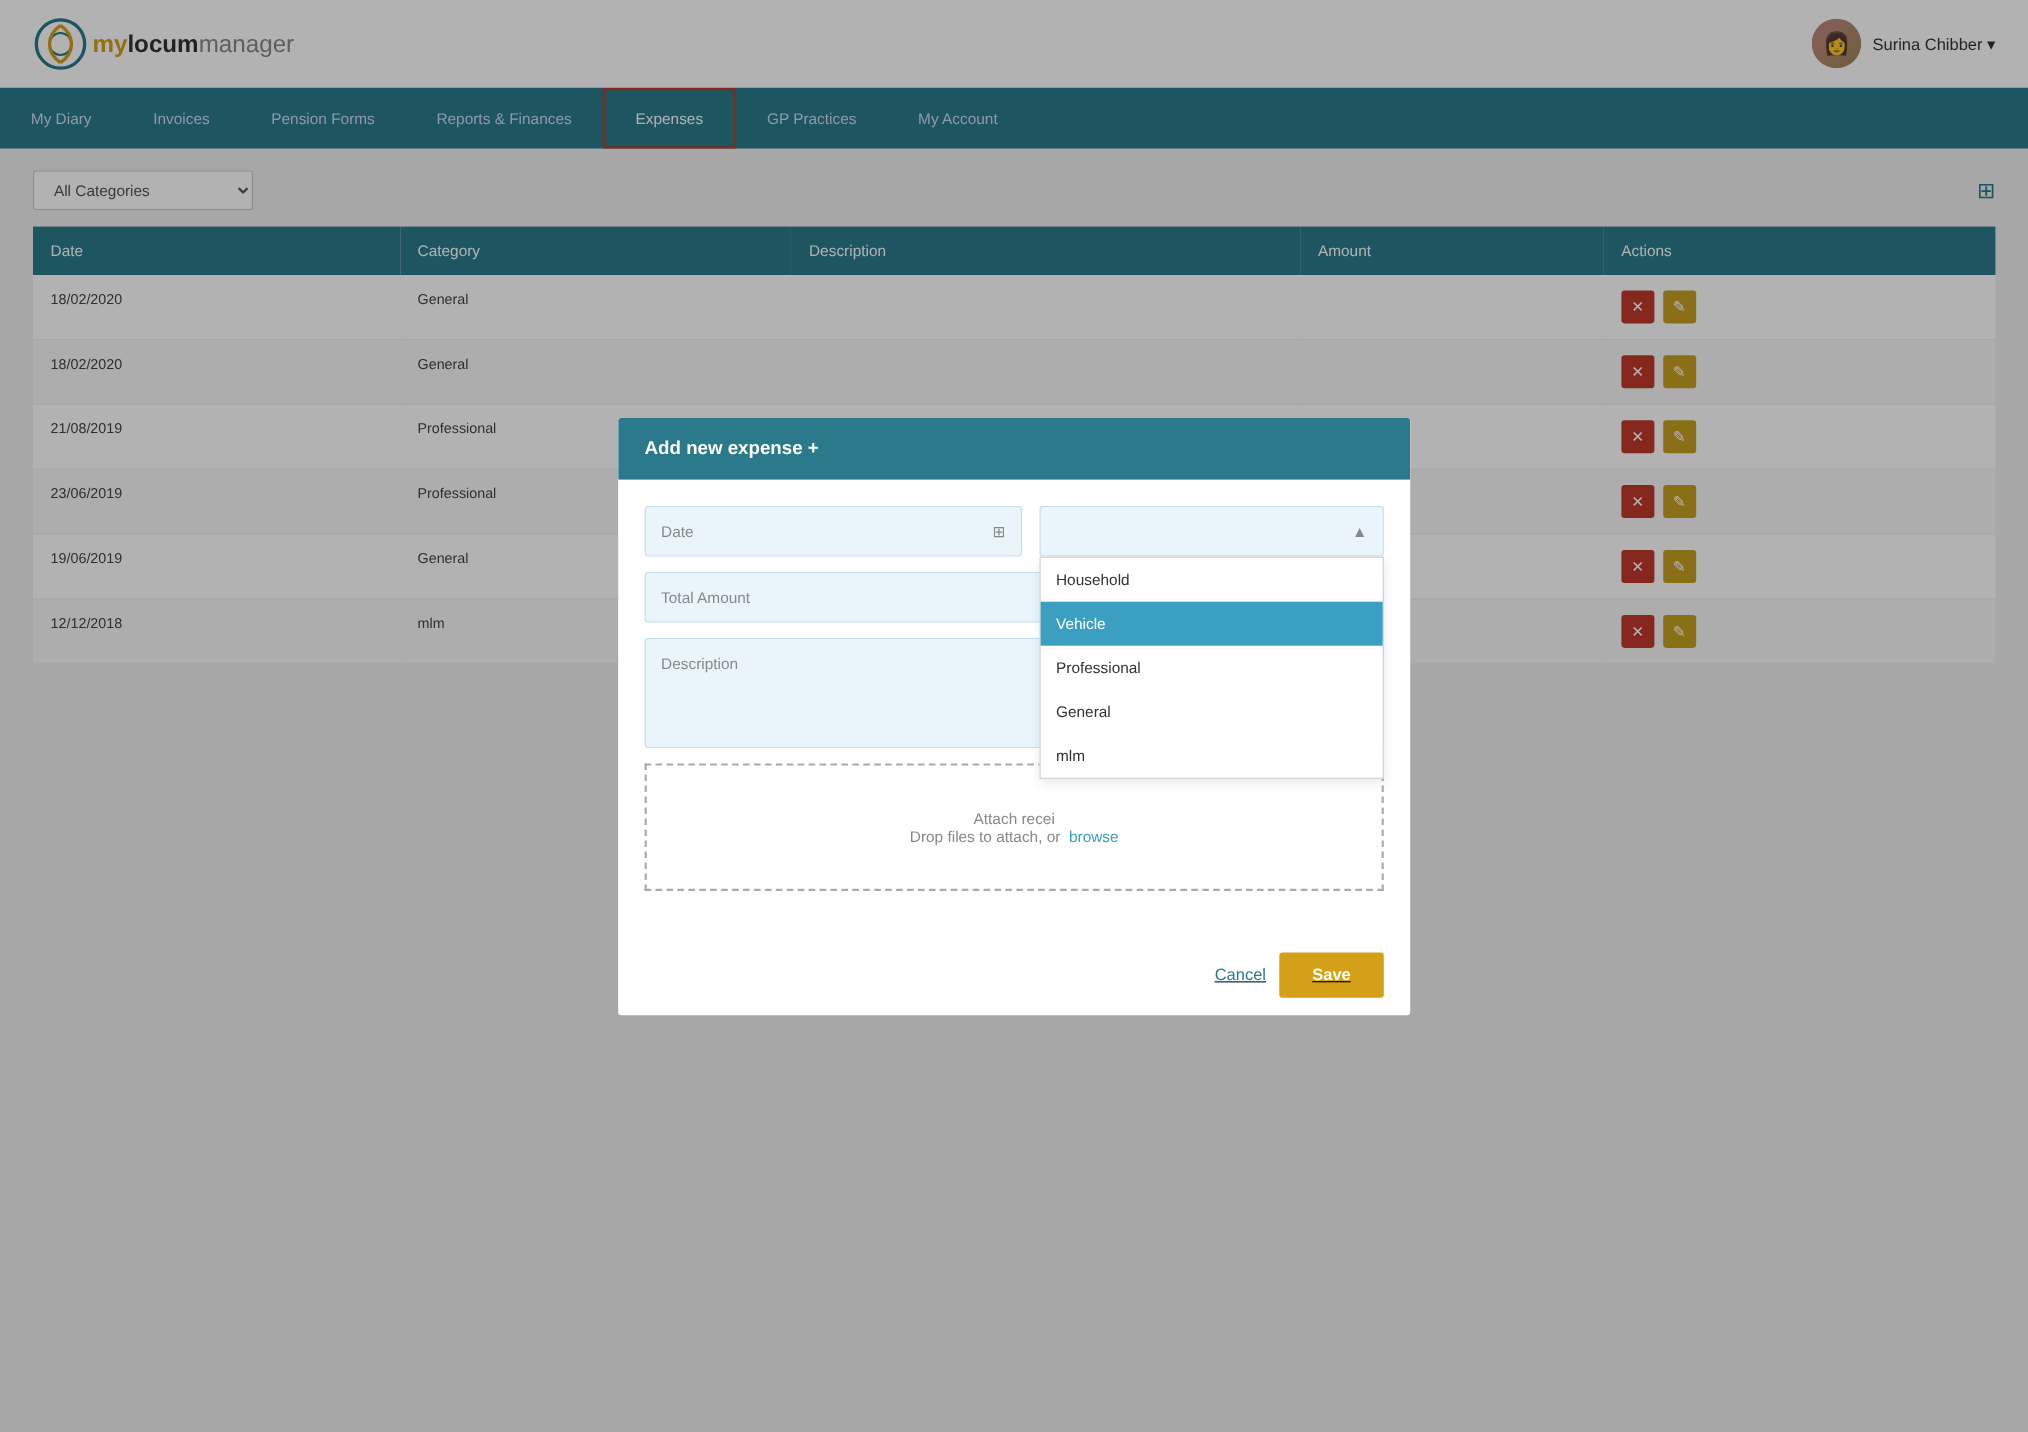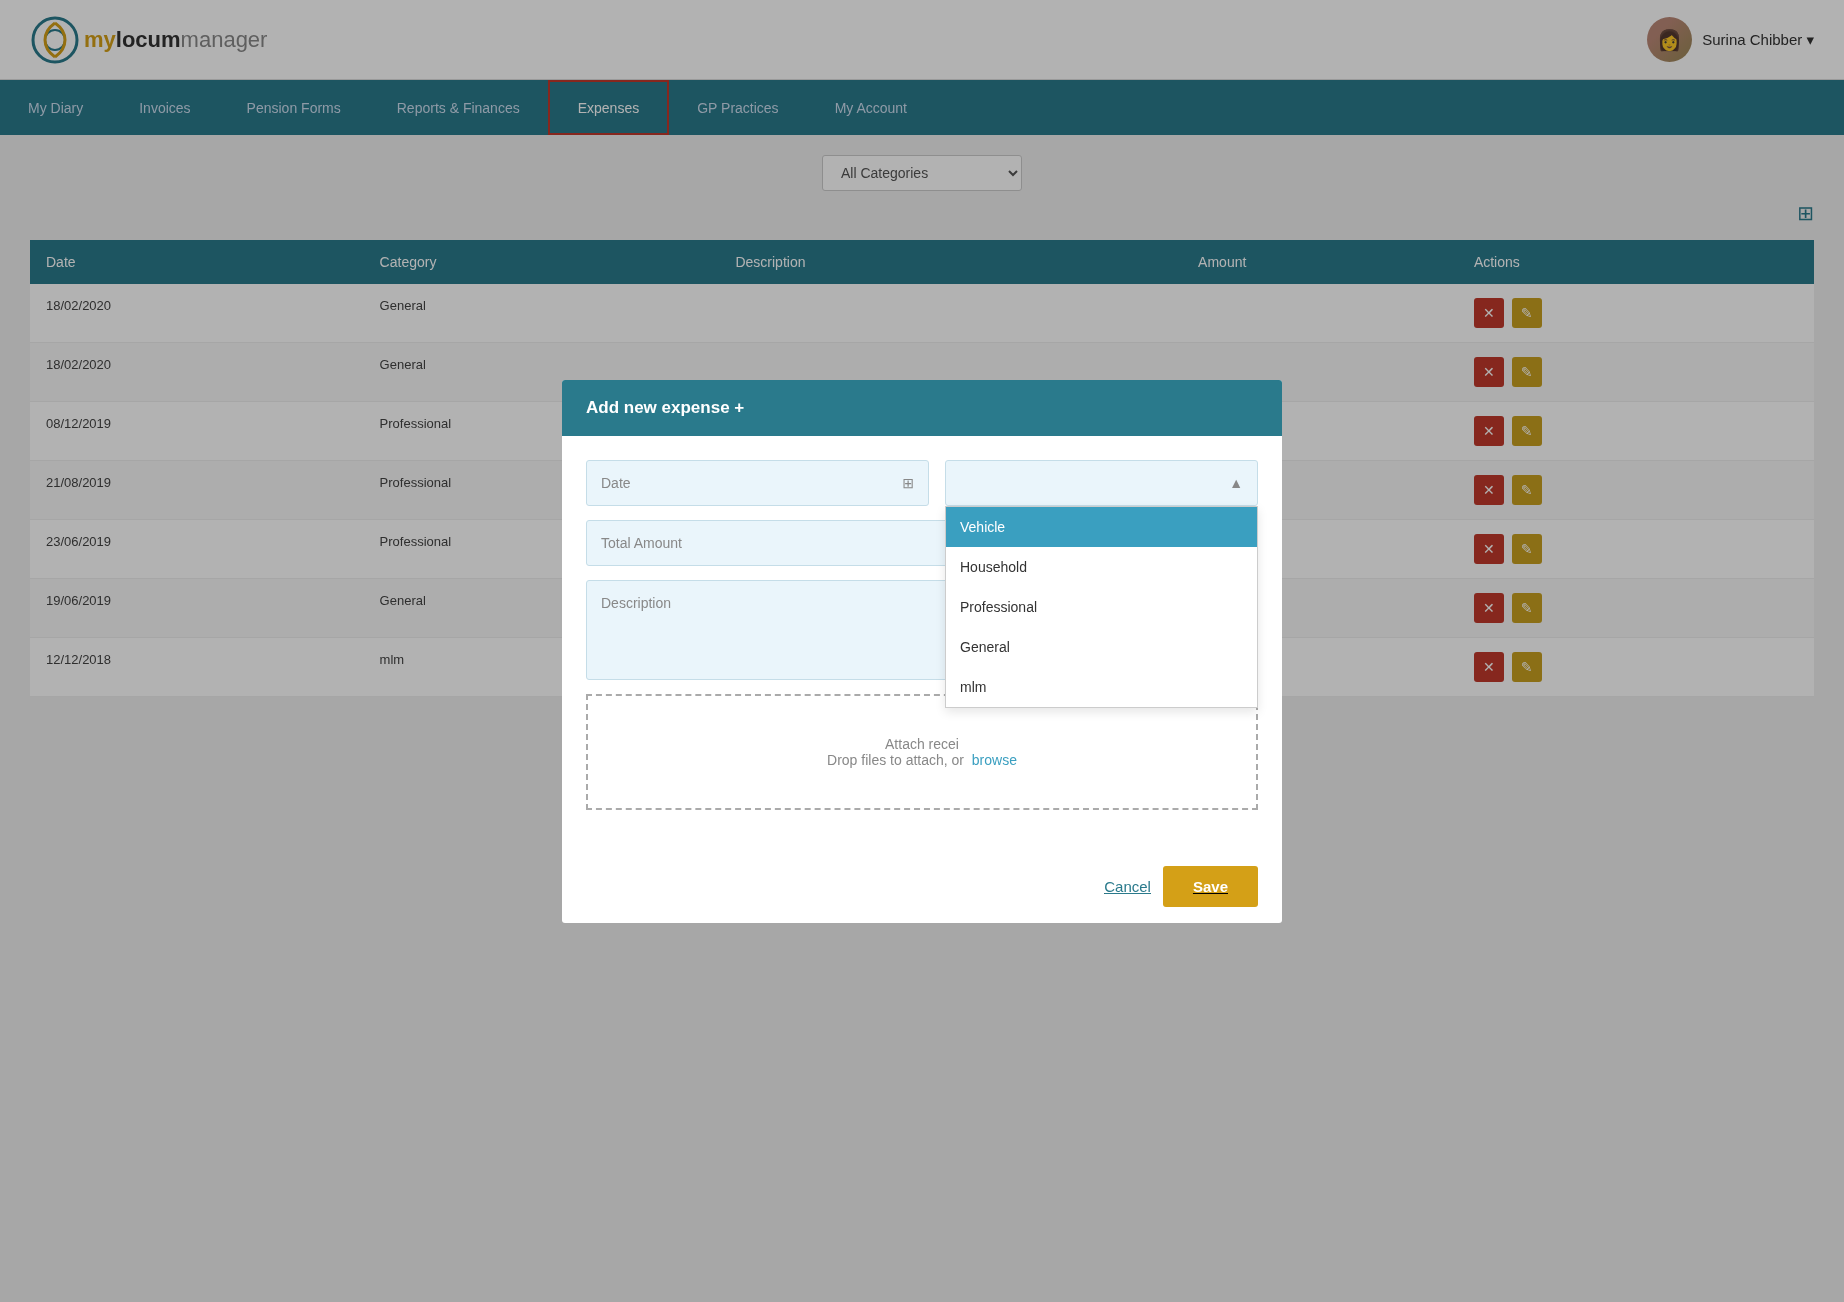--- a/index.html
+++ b/index.html
@@ -104,21 +104,20 @@
       border-radius: 3px;
       border: 2px solid #a07010;
     }
 
     
     .filter-row {
       display: flex;
       align-items: center;
       gap: 10px;
       margin-bottom: 15px;
-      flex-direction: column;
     }
     .filter-select {
       padding: 8px 14px;
       border: 1px solid #ccc;
       border-radius: 3px;
       font-size: 14px;
       color: #555;
       background: white;
       width: 200px;
     }
@@ -379,30 +378,20 @@
     <td></td>
     <td class="amount-col"></td>
     <td>
       <button class="action-btn delete">✕</button>
       <button class="action-btn edit">✎</button>
     </td>
   </tr>
         <tr>
     <td>18/02/2020</td>
     <td>General</td>
-    <td></td>
-    <td class="amount-col"></td>
-    <td>
-      <button class="action-btn delete">✕</button>
-      <button class="action-btn edit">✎</button>
-    </td>
-  </tr>
-        <tr>
-    <td>08/12/2019</td>
-    <td>Professional</td>
     <td></td>
     <td class="amount-col"></td>
     <td>
       <button class="action-btn delete">✕</button>
       <button class="action-btn edit">✎</button>
     </td>
   </tr>
         <tr>
     <td>21/08/2019</td>
     <td>Professional</td>
@@ -461,22 +450,22 @@
           <span>Date</span>
           <span>⊞</span>
         </div>
         <div class="dropdown-wrapper">
           <div class="dropdown-trigger">
             <span></span>
             <span>▲</span>
           </div>
           <div class="dropdown-menu">
             <div id="dropdown-options">
-            <div class="dropdown-option selected">Vehicle</div>
-                <div class="dropdown-option">Household</div>
+            <div class="dropdown-option">Household</div>
+                <div class="dropdown-option selected">Vehicle</div>
                 <div class="dropdown-option">Professional</div>
                 <div class="dropdown-option">General</div>
                 <div class="dropdown-option">mlm</div>
               </div>
           </div>
         </div>
       </div>
 
       <div class="modal-row">
         <div class="field-box" style="flex:1">

